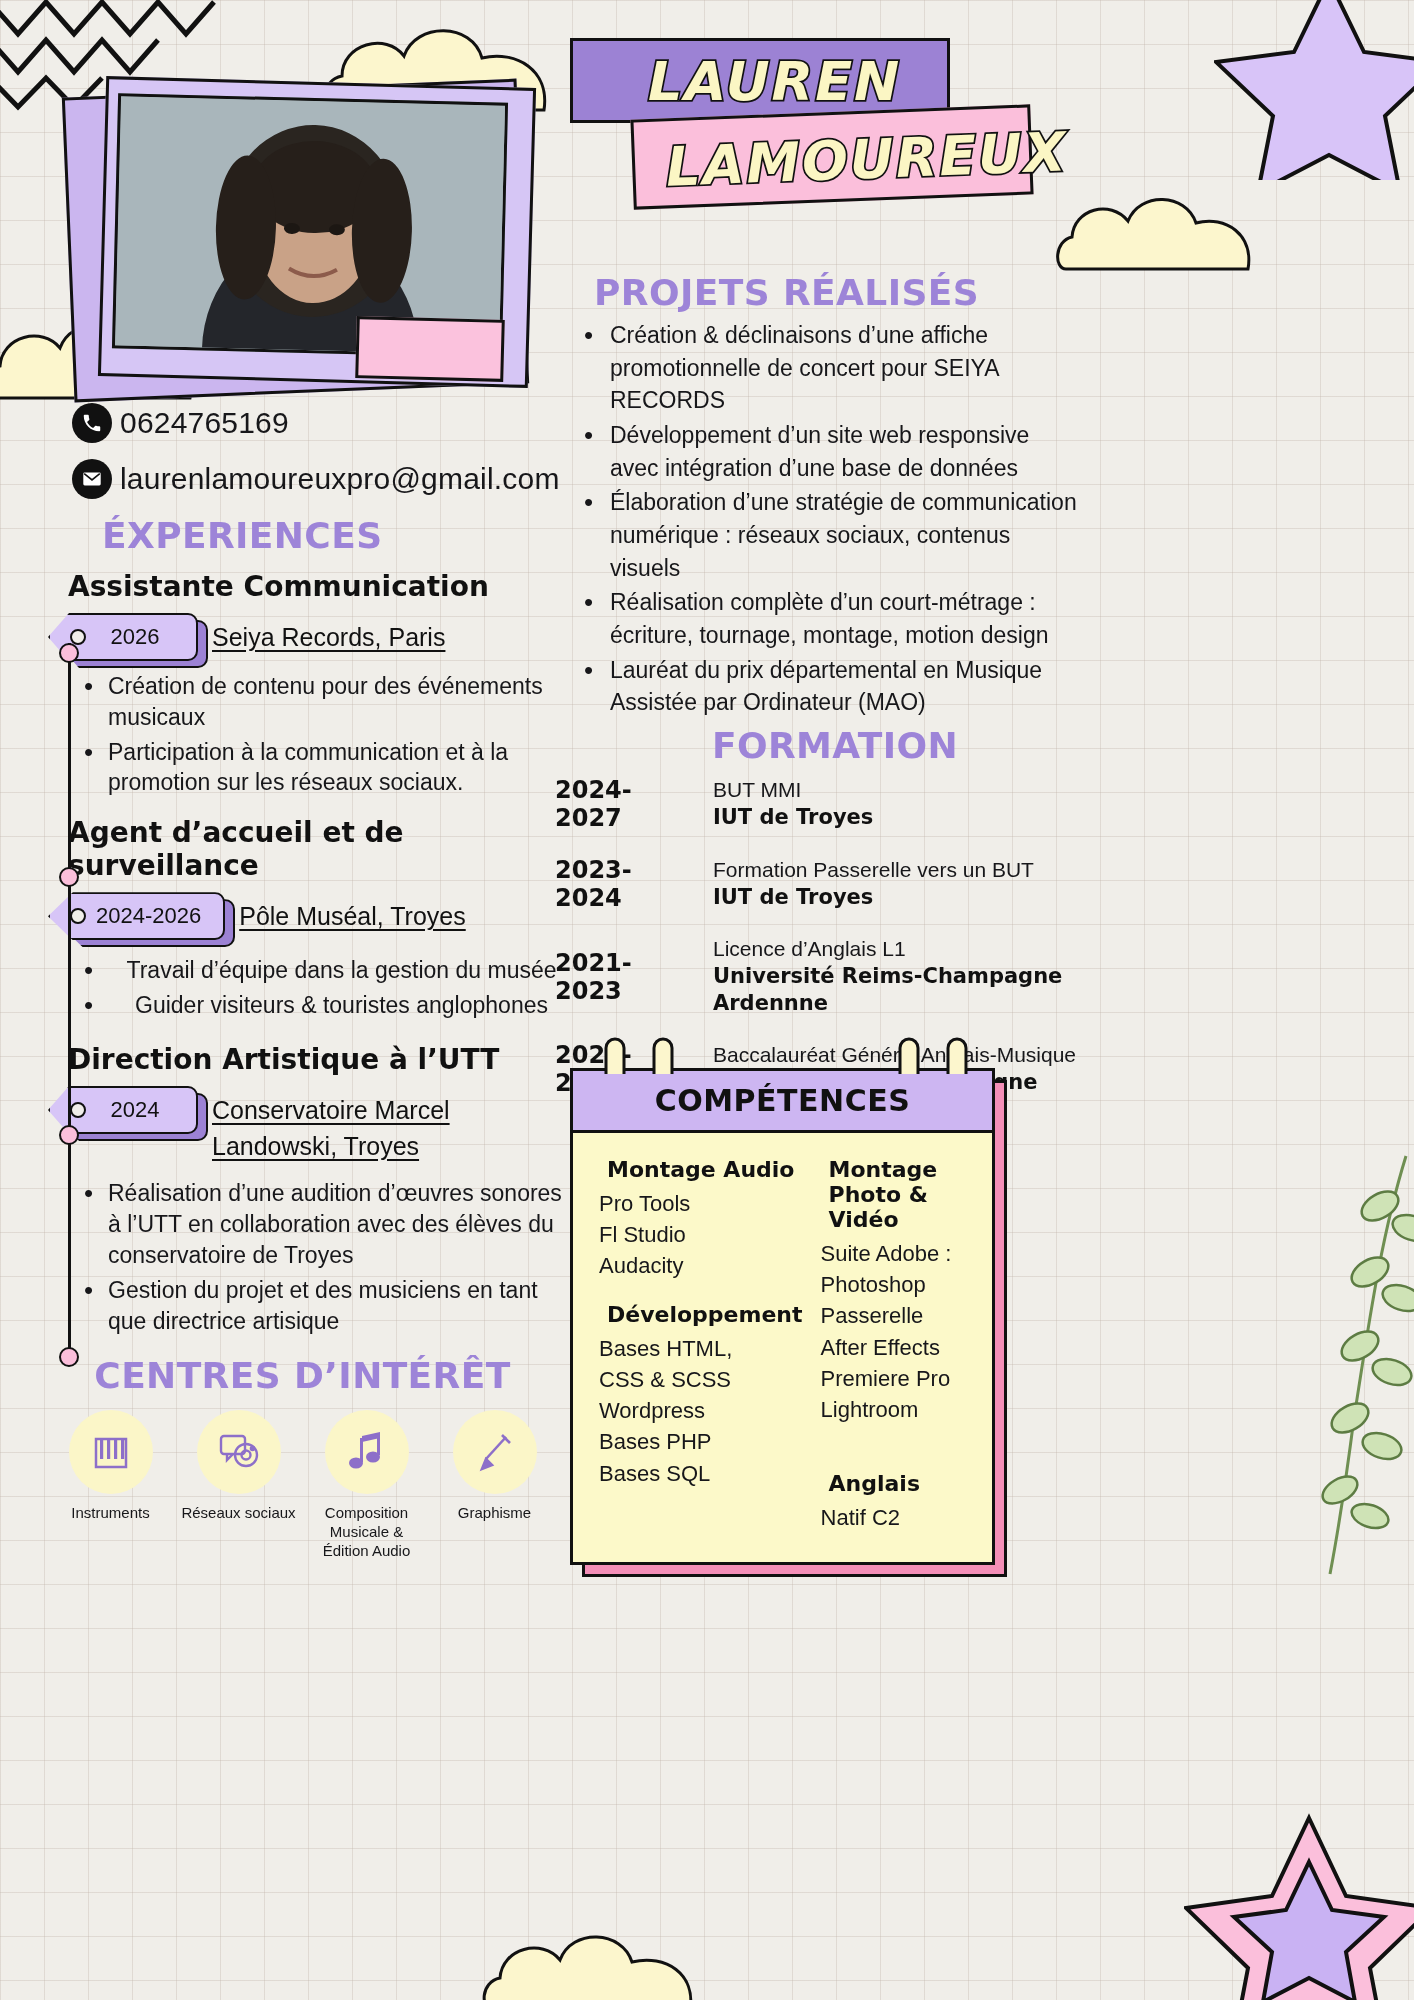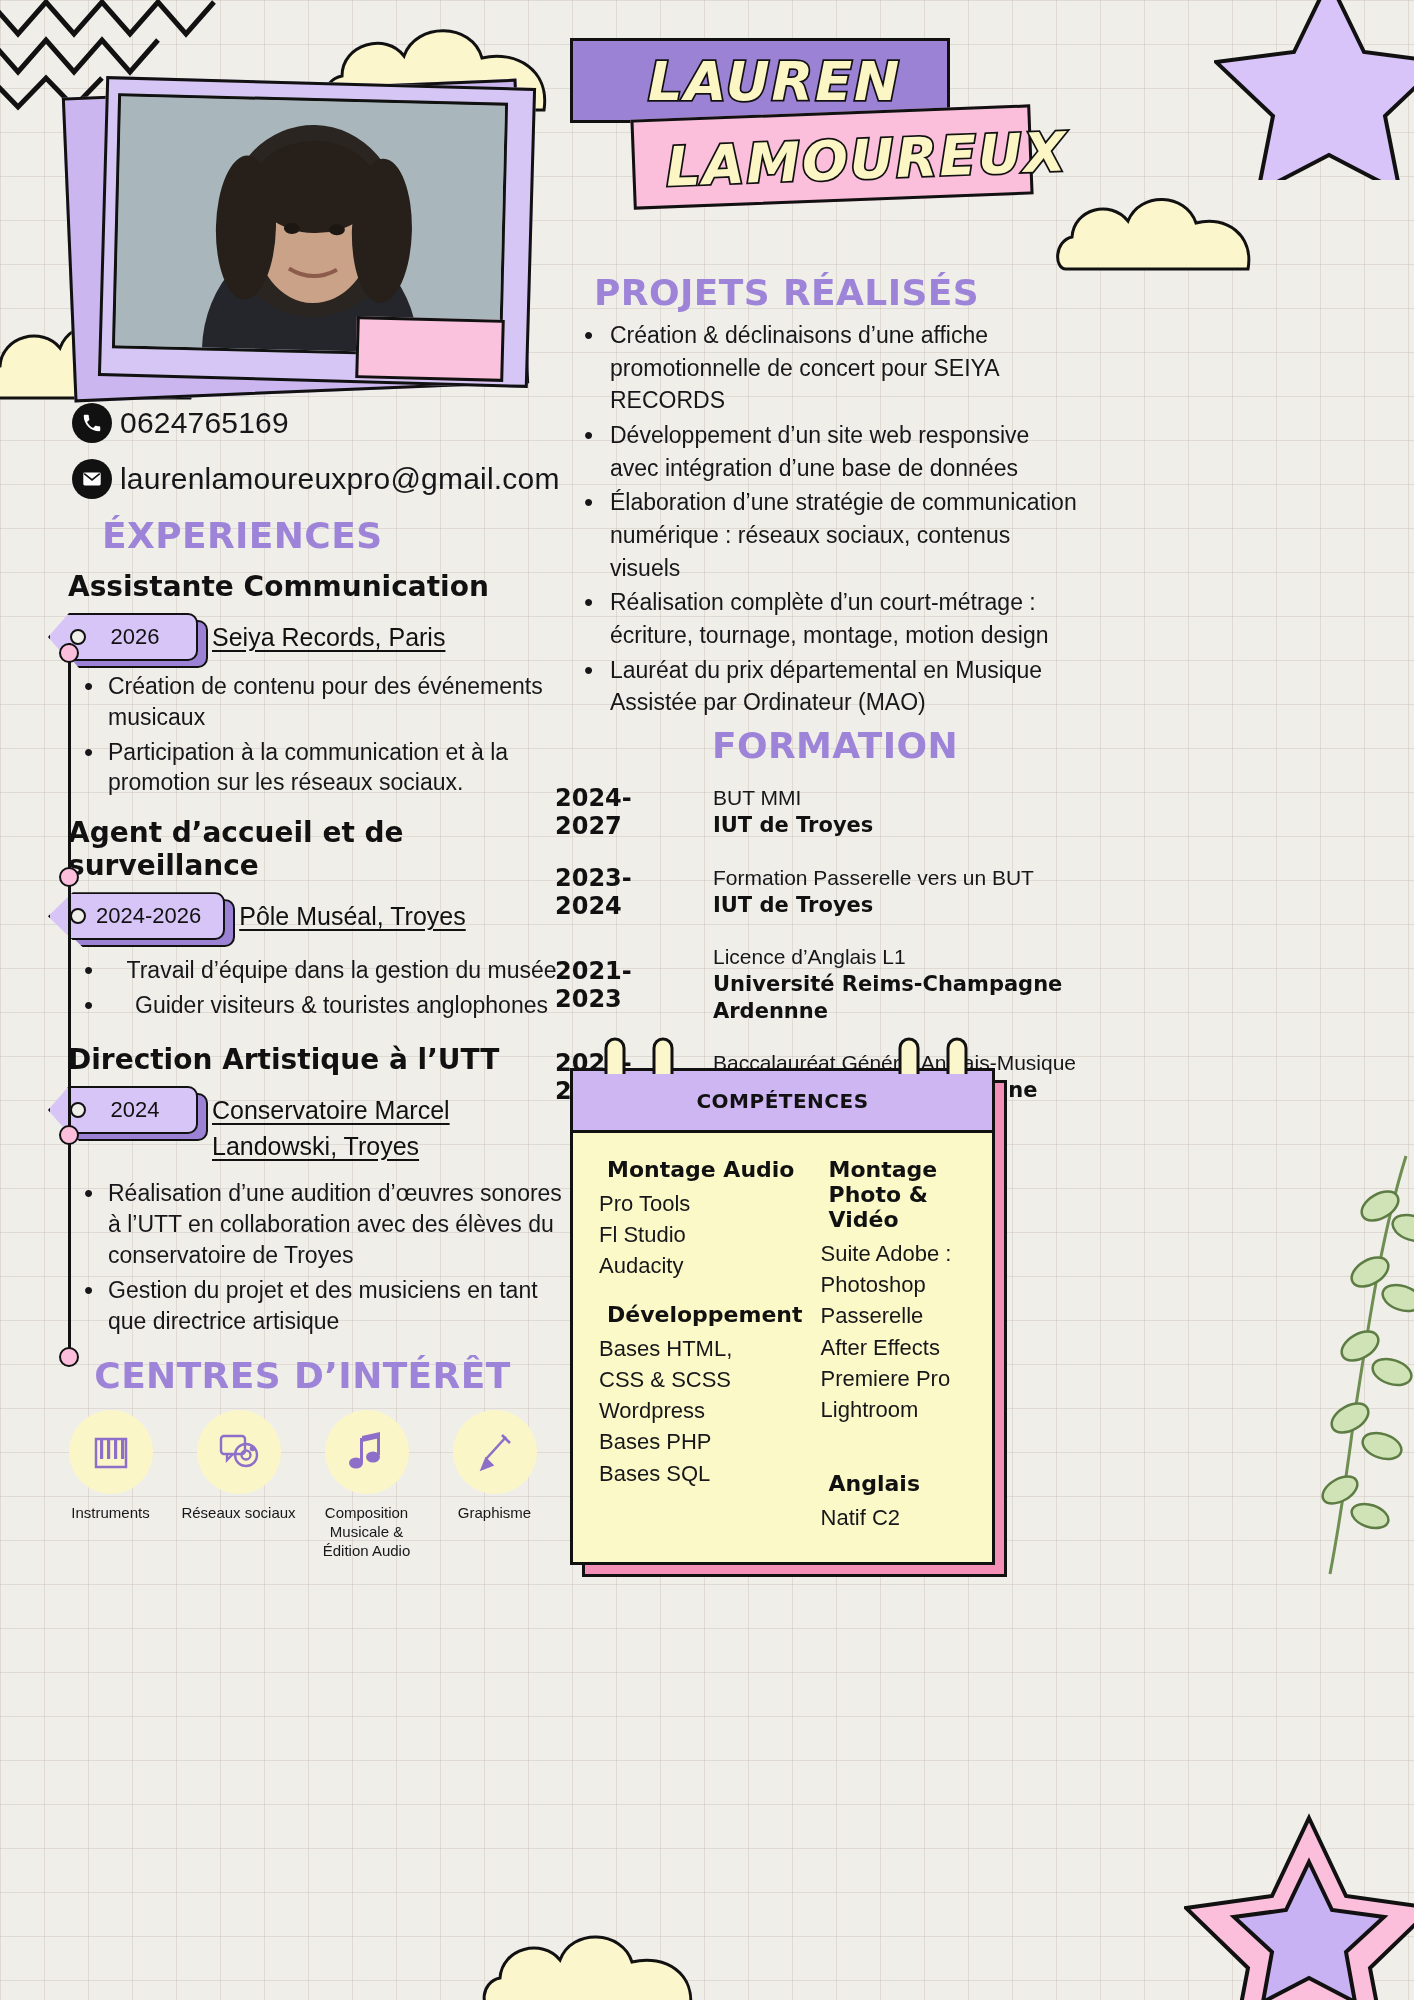--- a/index.html
+++ b/index.html
@@ -153,21 +153,21 @@
   ul.plist li {
     position: relative; padding-left: 30px; font-size: 23px; color: #17171a;
     line-height: 1.42; margin-bottom: 2px;
   }
   ul.plist li::before {
     content: "•"; position: absolute; left: 4px; top: -2px; font-size: 26px;
   }
 
   
   .formation { position: absolute; left: 555px; top: 725px; width: 560px; z-index: 9; }
-  .form-rows { margin-top: 18px; }
+  .form-rows { margin-top: 10px; }
   .form-row { display: flex; align-items: center; gap: 18px; margin-bottom: 24px; }
   .form-years {
     flex: 0 0 140px; font-family:"DejaVu Sans",sans-serif; font-weight: 700;
     font-size: 24px; color: #111;
   }
   .form-deg { font-size: 21px; color: #17171a; line-height: 1.28; }
   .form-school {
     font-family:"DejaVu Sans",sans-serif; font-weight: 700;
     font-size: 21px; color: #111; line-height: 1.3;
   }
@@ -178,21 +178,21 @@
     position: absolute; left: 12px; top: 12px; width: 100%; height: 100%;
     background: #f48fb8; border: 3px solid #111;
   }
   .comp-body { position: relative; border: 3px solid #111; background: #fcf9c9; }
   .comp-head {
     background: #cdb6f2; border-bottom: 3px solid #111; height: 62px;
     display: flex; align-items: center; justify-content: center;
   }
   .comp-head-title {
     font-family:"DejaVu Sans",sans-serif; font-weight:700;
-    font-size: 20px; color: #111; letter-spacing: .5px;
+    font-size: 30px; color: #111; letter-spacing: .5px;
   }
   .clips { position: absolute; top: -34px; left: 0; width: 100%; height: 40px; z-index: 12; pointer-events: none; }
   .comp-cols { display: flex; padding: 24px 26px 28px 26px; gap: 18px; }
   .comp-col { flex: 1; }
   .comp-cat {
     font-family:"DejaVu Sans",sans-serif; font-weight:700;
     font-size: 22px; color: #111; margin-bottom: 6px; margin-left: 8px;
   }
   .comp-item { font-size: 22px; color: #17171a; line-height: 1.42; }
   .comp-gap { height: 20px; }

